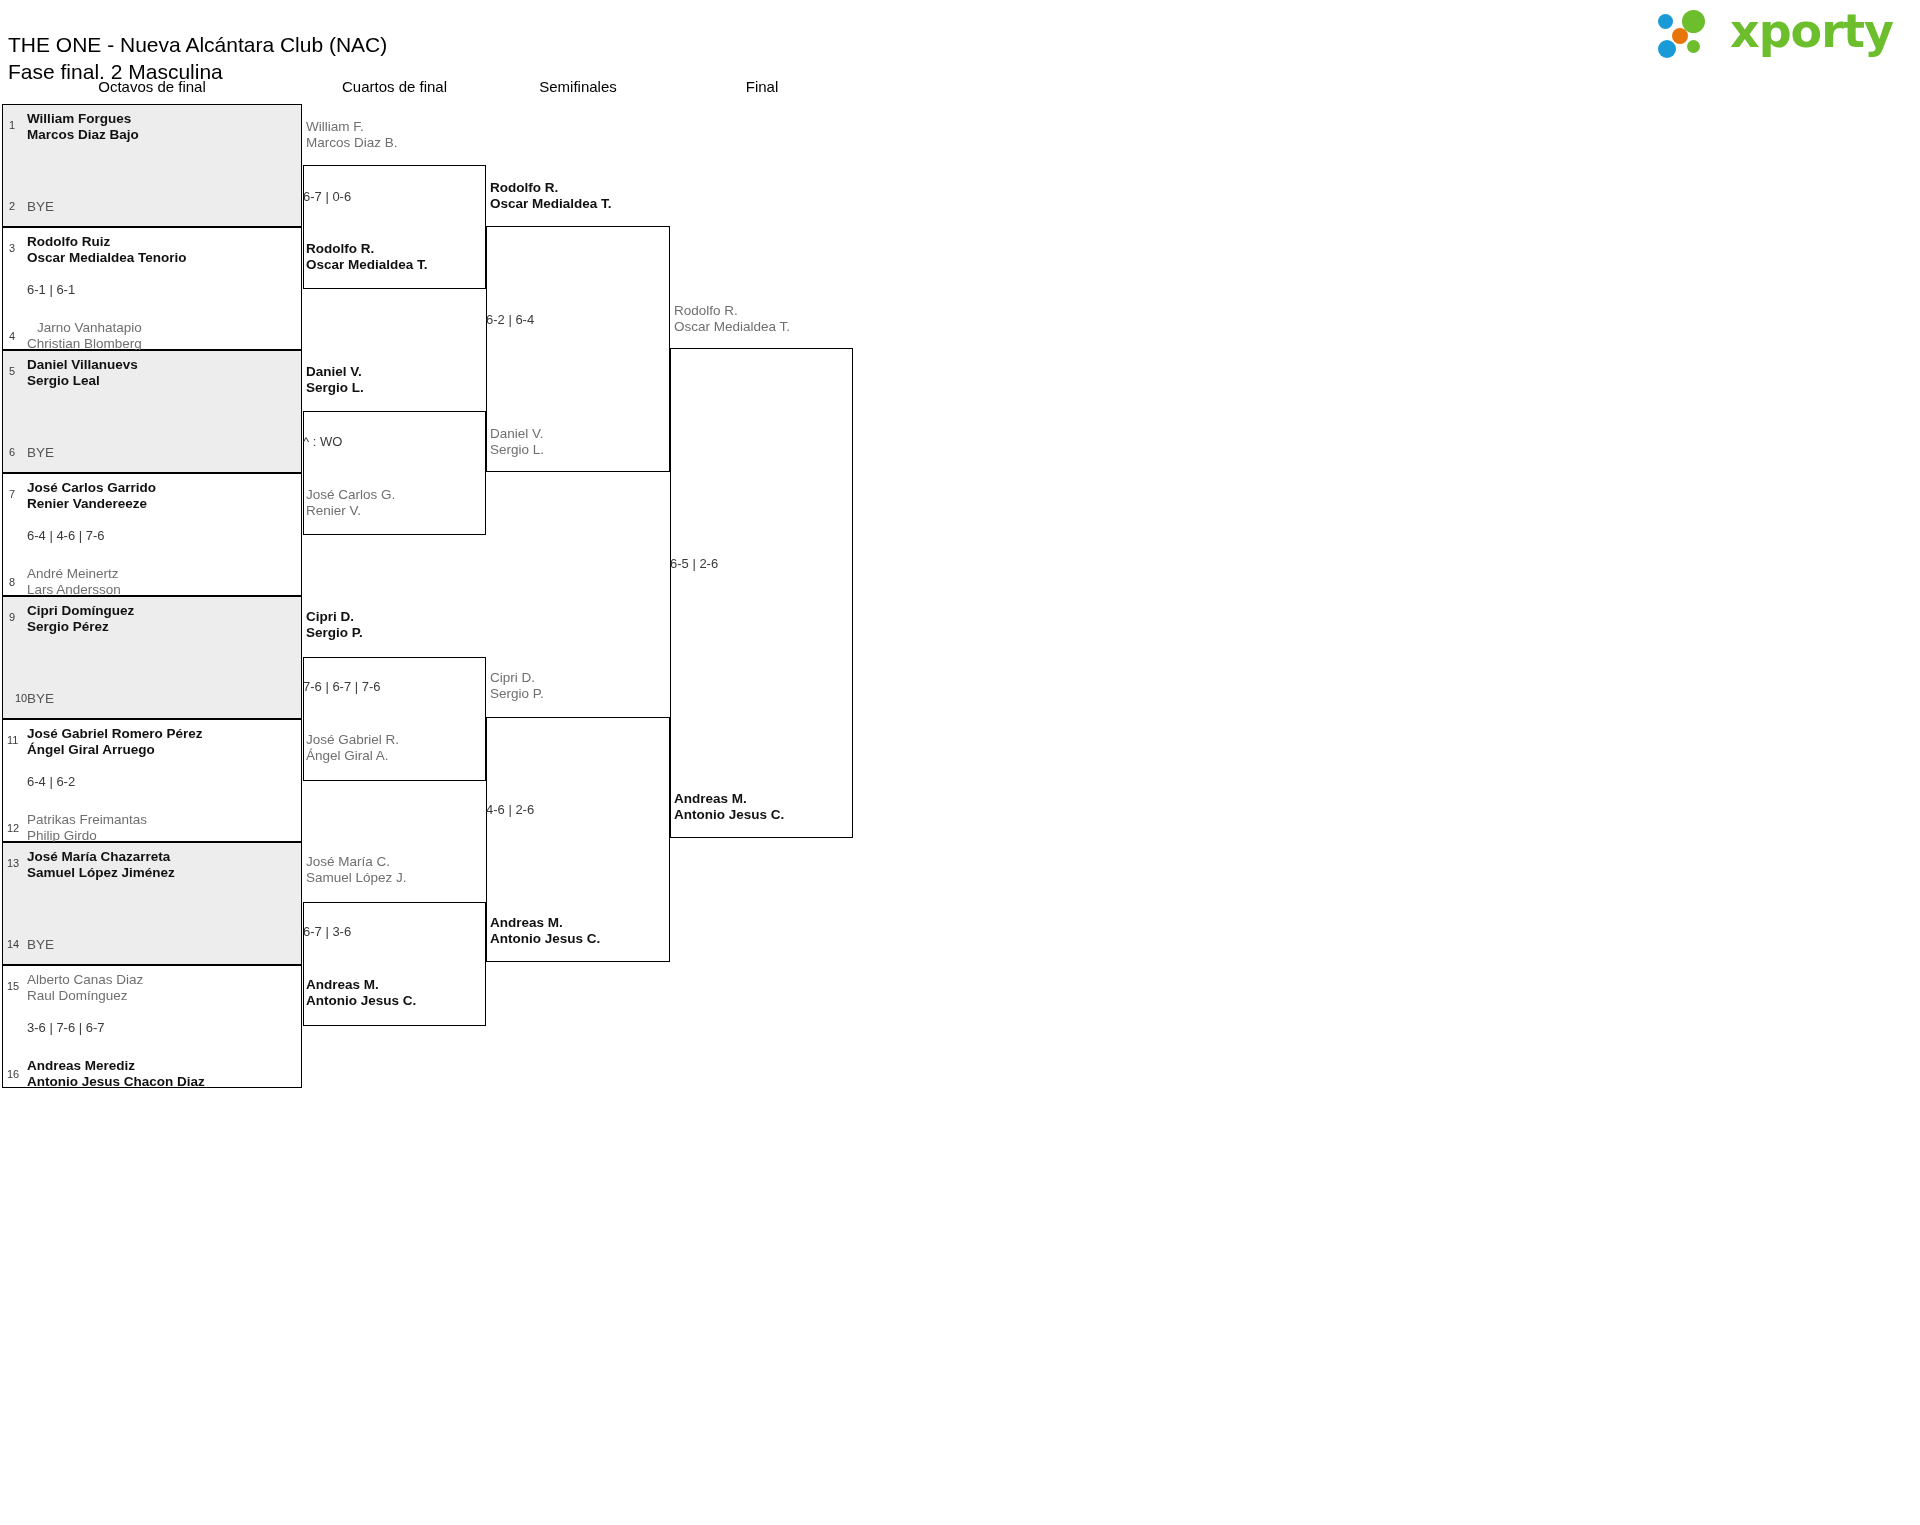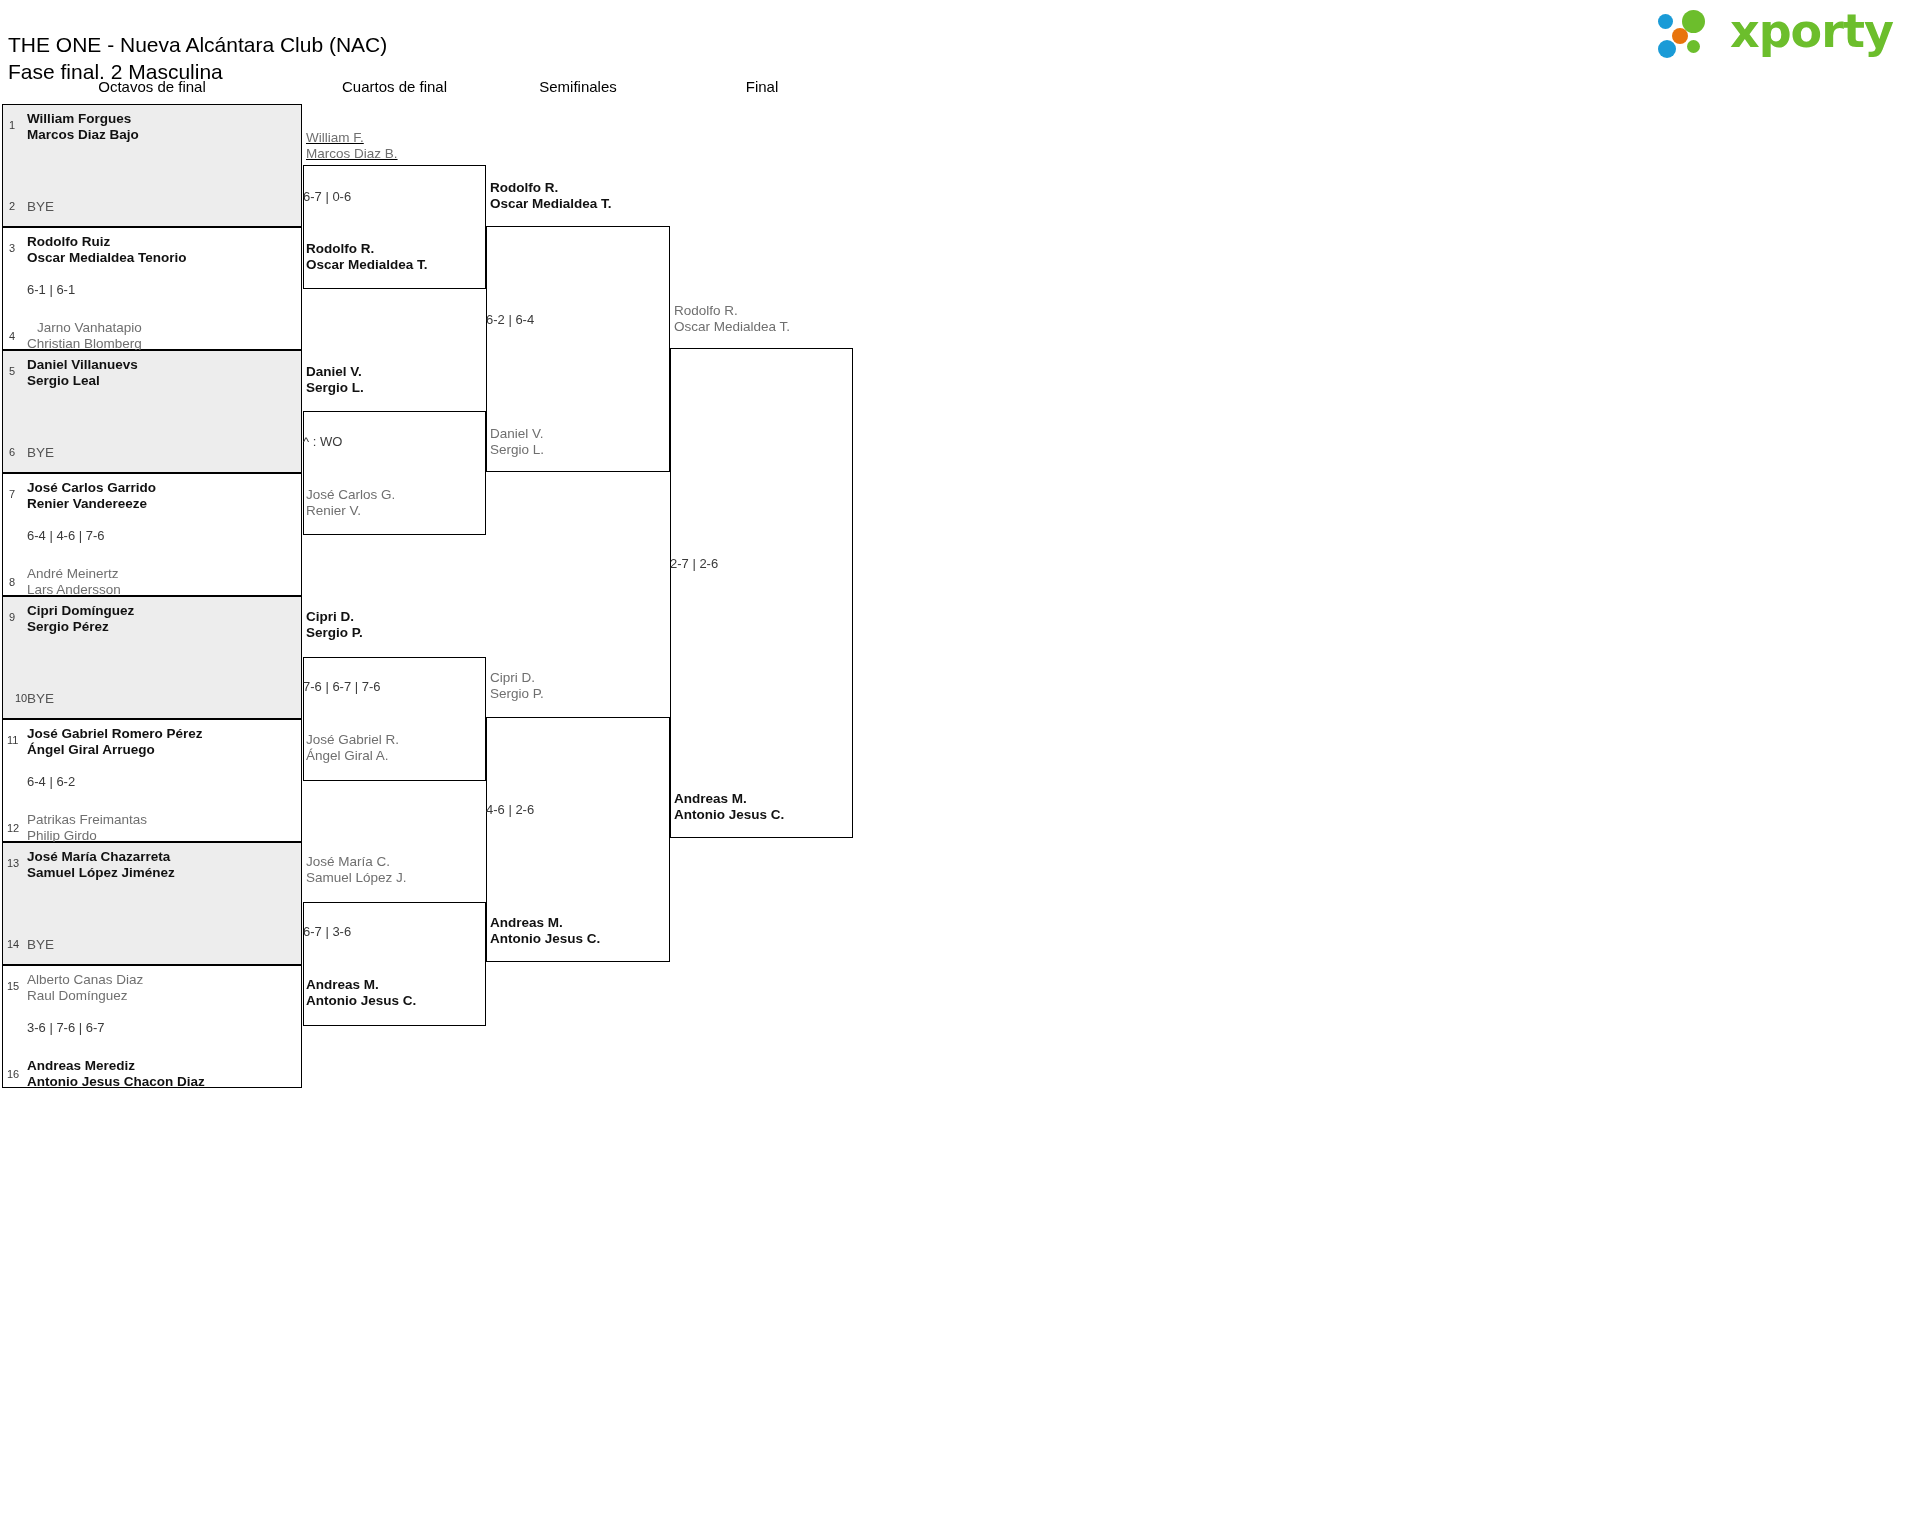--- a/index.html
+++ b/index.html
@@ -173,21 +173,21 @@
   </span>
   <span class="seed" style="top:102px;left:4px;">16</span>
   <span class="names" style="top:92px;">
     <span class="n win">Andreas Merediz</span>
     <span class="n win">Antonio Jesus Chacon Diaz</span>
   </span>
   <span class="score" style="left:24px;top:54px;width:270px;">3-6 | 7-6 | 6-7</span>
 </div>
 
 <div class="conn" style="left:303px;top:165px;width:183px;height:124px;"></div>
-<div class="lbl" style="left:306px;top:130px;text-decoration:underline;">
+<div class="lbl" style="left:306px;top:119px;">
   <span class="n lose">William F.</span>
   <span class="n lose">Marcos Diaz B.</span>
 </div>
 <div class="lbl" style="left:306px;top:241px;">
   <span class="n win">Rodolfo R.</span>
   <span class="n win">Oscar Medialdea T.</span>
 </div>
 <div class="score" style="left:303px;top:189px;width:183px;">6-7 | 0-6</div>
 
 <div class="conn" style="left:303px;top:411px;width:183px;height:124px;"></div>
@@ -247,13 +247,13 @@
 
 <div class="conn" style="left:670px;top:348px;width:183px;height:490px;"></div>
 <div class="lbl" style="left:674px;top:303px;">
   <span class="n lose">Rodolfo R.</span>
   <span class="n lose">Oscar Medialdea T.</span>
 </div>
 <div class="lbl" style="left:674px;top:791px;">
   <span class="n win">Andreas M.</span>
   <span class="n win">Antonio Jesus C.</span>
 </div>
-<div class="score" style="left:670px;top:556px;width:183px;">2-7 | 2-6</div>
+<div class="score" style="left:670px;top:556px;width:183px;">6-5 | 2-6</div>
 
 </body></html>

